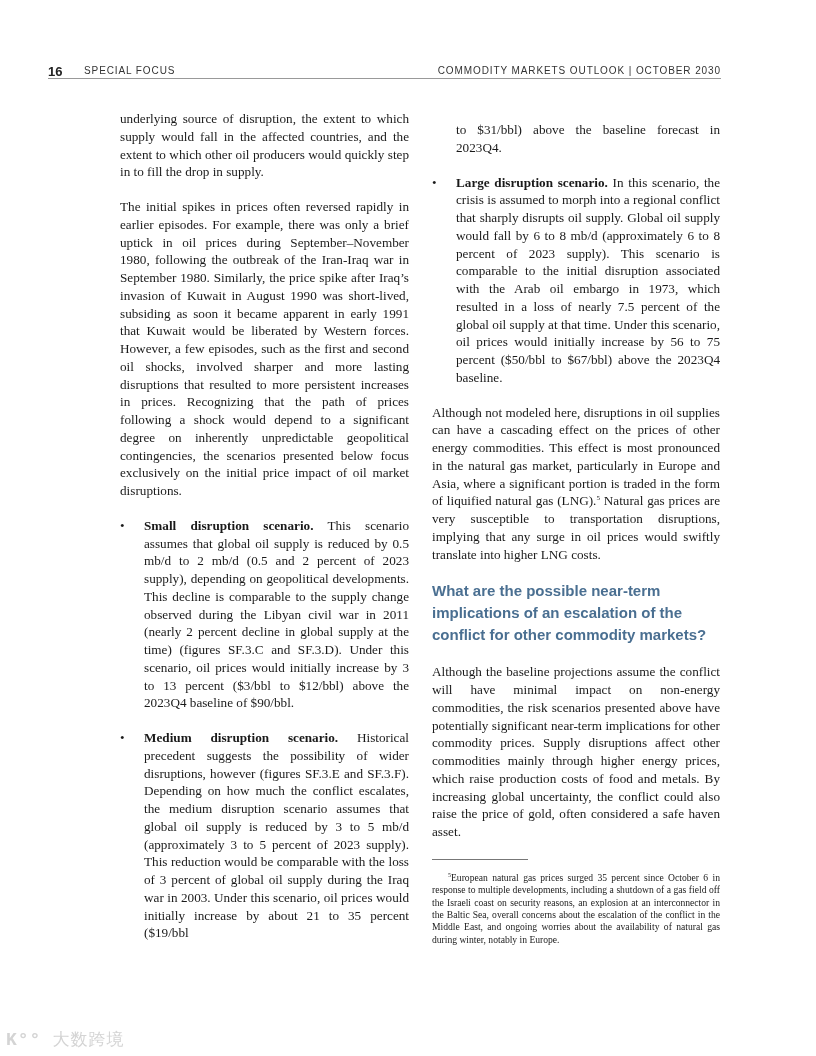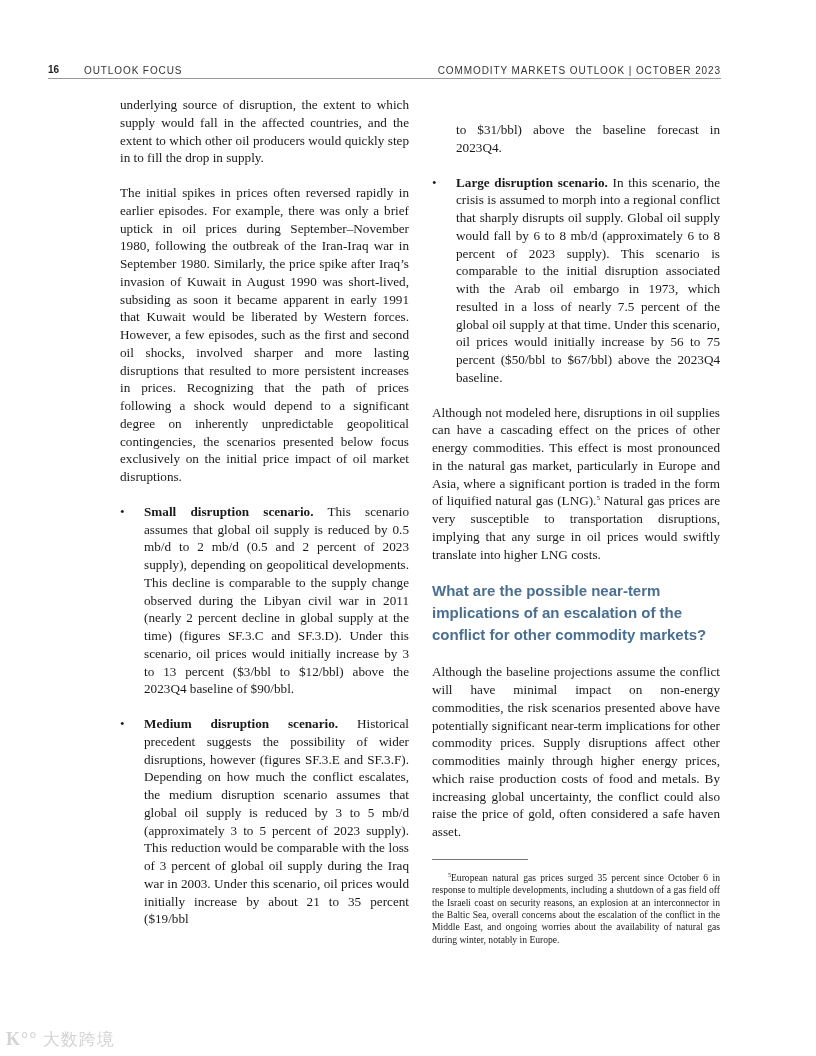--- a/index.html
+++ b/index.html
@@ -1,54 +1,54 @@
 <!DOCTYPE html>
 <html><head>
   <meta charset="utf-8">
   <style>
     html, body { margin: 0; padding: 0; background: #ffffff; }
     body { width: 816px; height: 1056px; position: relative; overflow: hidden; }
     .page { position: absolute; left: 0; top: 0; width: 816px; height: 1056px; background: #fff; }
 
     .running-header { position: absolute; left: 48px; top: 63px; width: 673px; height: 16px;
       font-family: "Liberation Sans", sans-serif; font-size: 10px; letter-spacing: 0.9px; color: #333; }
-    .running-header .pnum { position: absolute; left: 0; top: 1px; font-weight: bold; font-size: 10px; color: #222; letter-spacing: 0; }
+    .running-header .pnum { position: absolute; left: 0; top: 1px; font-weight: bold; font-size: 13px; color: #222; letter-spacing: 0; }
     .running-header .section { position: absolute; left: 36px; top: 2px; }
     .running-header .pub { position: absolute; right: 0; top: 2px; }
     .header-rule { position: absolute; left: 48px; top: 78px; width: 673px; height: 0; border-top: 1px solid #999; }
 
     .col { position: absolute; font-family: "Liberation Serif", serif; font-size: 13.2px; line-height: 17.75px; color: #1a1a1a; text-align: justify; hyphens: manual; }
-    .col-left { left: 120px; top: 96px; width: 289px; font-family: Liberation Serif, serif; }
+    .col-left { left: 120px; top: 110px; width: 289px; font-family: Liberation Serif, serif; }
     .col-right { left: 432px; top: 110px; width: 288px; }
 
     .para { margin: 0 0 17px 0; }
     .bullets { list-style: none; margin: 0; padding: 0; }
     .bullet { position: relative; padding-left: 24px; margin: 11px 0 17px 0; }
     .bullet .dot { position: absolute; left: 0; top: 0; font-size: 13px; }
     .bullet b { font-weight: bold; }
     sup { font-size: 7px; line-height: 0; vertical-align: 5px; }
 
     .heading { font-family: "Liberation Sans", sans-serif; font-weight: bold; font-size: 15px; line-height: 22px; color: #4a6f91; margin: 4px 0 17px 0; text-align: left; }
 
     .fn-rule { width: 96px; border-top: 1px solid #777; margin: 18px 0 12px 0; }
     .footnote { font-family: "Liberation Serif", serif; font-size: 9.6px; line-height: 12.4px; color: #1a1a1a; text-align: justify; text-indent: 16px; margin: 0; }
     .footnote sup { font-size: 6px; vertical-align: 4px; }
 
-    .watermark { position: absolute; left: 6px; top: 1028px; font-family: Liberation Serif, serif; font-size: 17px; color: #d4d4d4; letter-spacing: 1px; }
+    .watermark { position: absolute; left: 6px; top: 1028px; font-family: Liberation Mono, monospace; font-size: 17px; color: #d4d4d4; letter-spacing: 1px; }
     .watermark .logo { font-weight: bold; font-size: 18px; }
   </style>
 </head>
 <body>
 
 <div class="page">
 
   <div class="running-header">
     <span class="pnum">16</span>
-    <span class="section">OUTLOOK FOCUS</span>
-    <span class="pub">COMMODITY MARKETS OUTLOOK | OCTOBER 2023</span>
+    <span class="section">SPECIAL FOCUS</span>
+    <span class="pub">COMMODITY MARKETS OUTLOOK | OCTOBER 2030</span>
   </div>
   <div class="header-rule"></div>
 
   <div class="col col-left">
     <p class="para">underlying source of disruption, the extent to which supply would fall in the affected countries, and the extent to which other oil producers would quickly step in to fill the drop in supply.</p>
     <p class="para">The initial spikes in prices often reversed rapidly in earlier episodes. For example, there was only a brief uptick in oil prices during September–November 1980, following the outbreak of the Iran-Iraq war in September 1980. Similarly, the price spike after Iraq’s invasion of Kuwait in August 1990 was short-lived, subsiding as soon it became apparent in early 1991 that Kuwait would be liberated by Western forces. However, a few episodes, such as the first and second oil shocks, involved sharper and more lasting disruptions that resulted to more persistent increases in prices. Recognizing that the path of prices following a shock would depend to a significant degree on inherently unpredictable geopolitical contingen­cies, the scenarios presented below focus exclusively on the initial price impact of oil market disruptions.</p>
     <ul class="bullets">
       <li class="bullet">
         <span class="dot">•</span>
         <b>Small disruption scenario.</b><span> This scenario assumes that global oil supply is reduced by 0.5 mb/d to 2 mb/d (0.5 and 2 percent of 2023 supply), depending on geopolitical developments. This decline is comparable to the supply change observed during the Libyan civil war in 2011 (nearly 2 percent decline in global supply at the time) (figures SF.3.C and SF.3.D). Under this scenario, oil prices would initially increase by 3 to 13 percent ($3/bbl to $12/bbl) above the 2023Q4 baseline of $90/bbl.</span>

